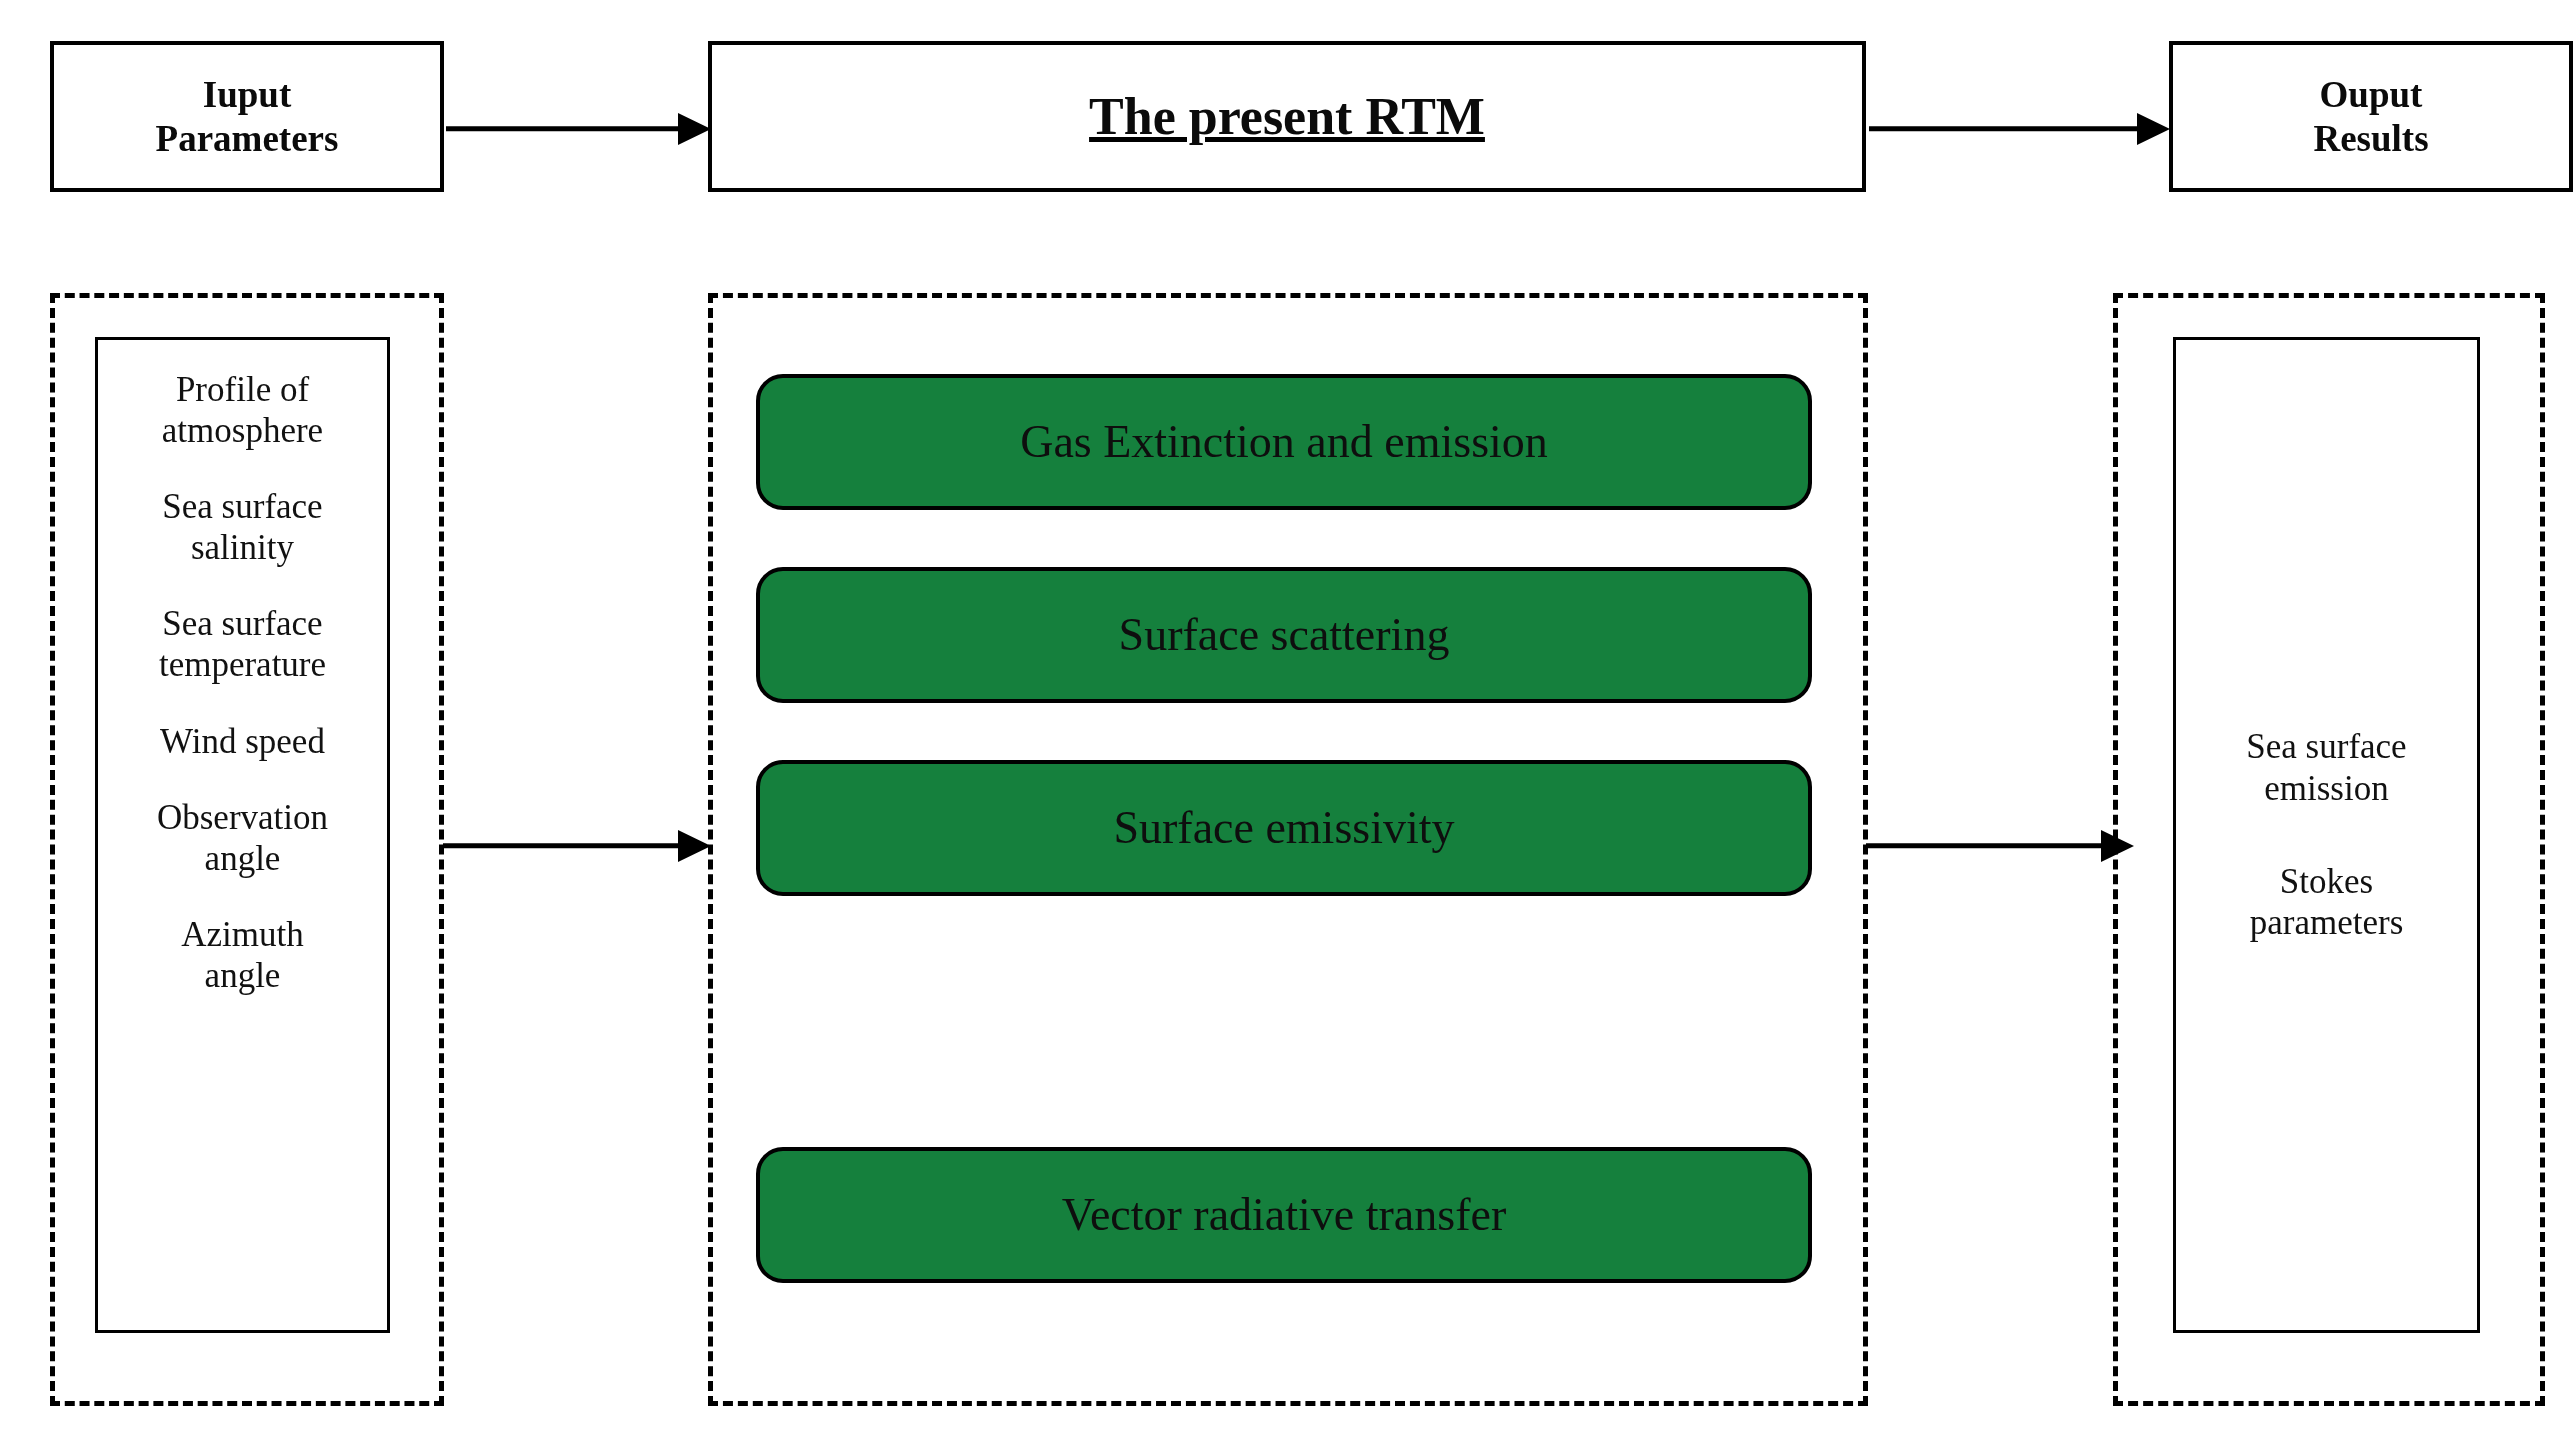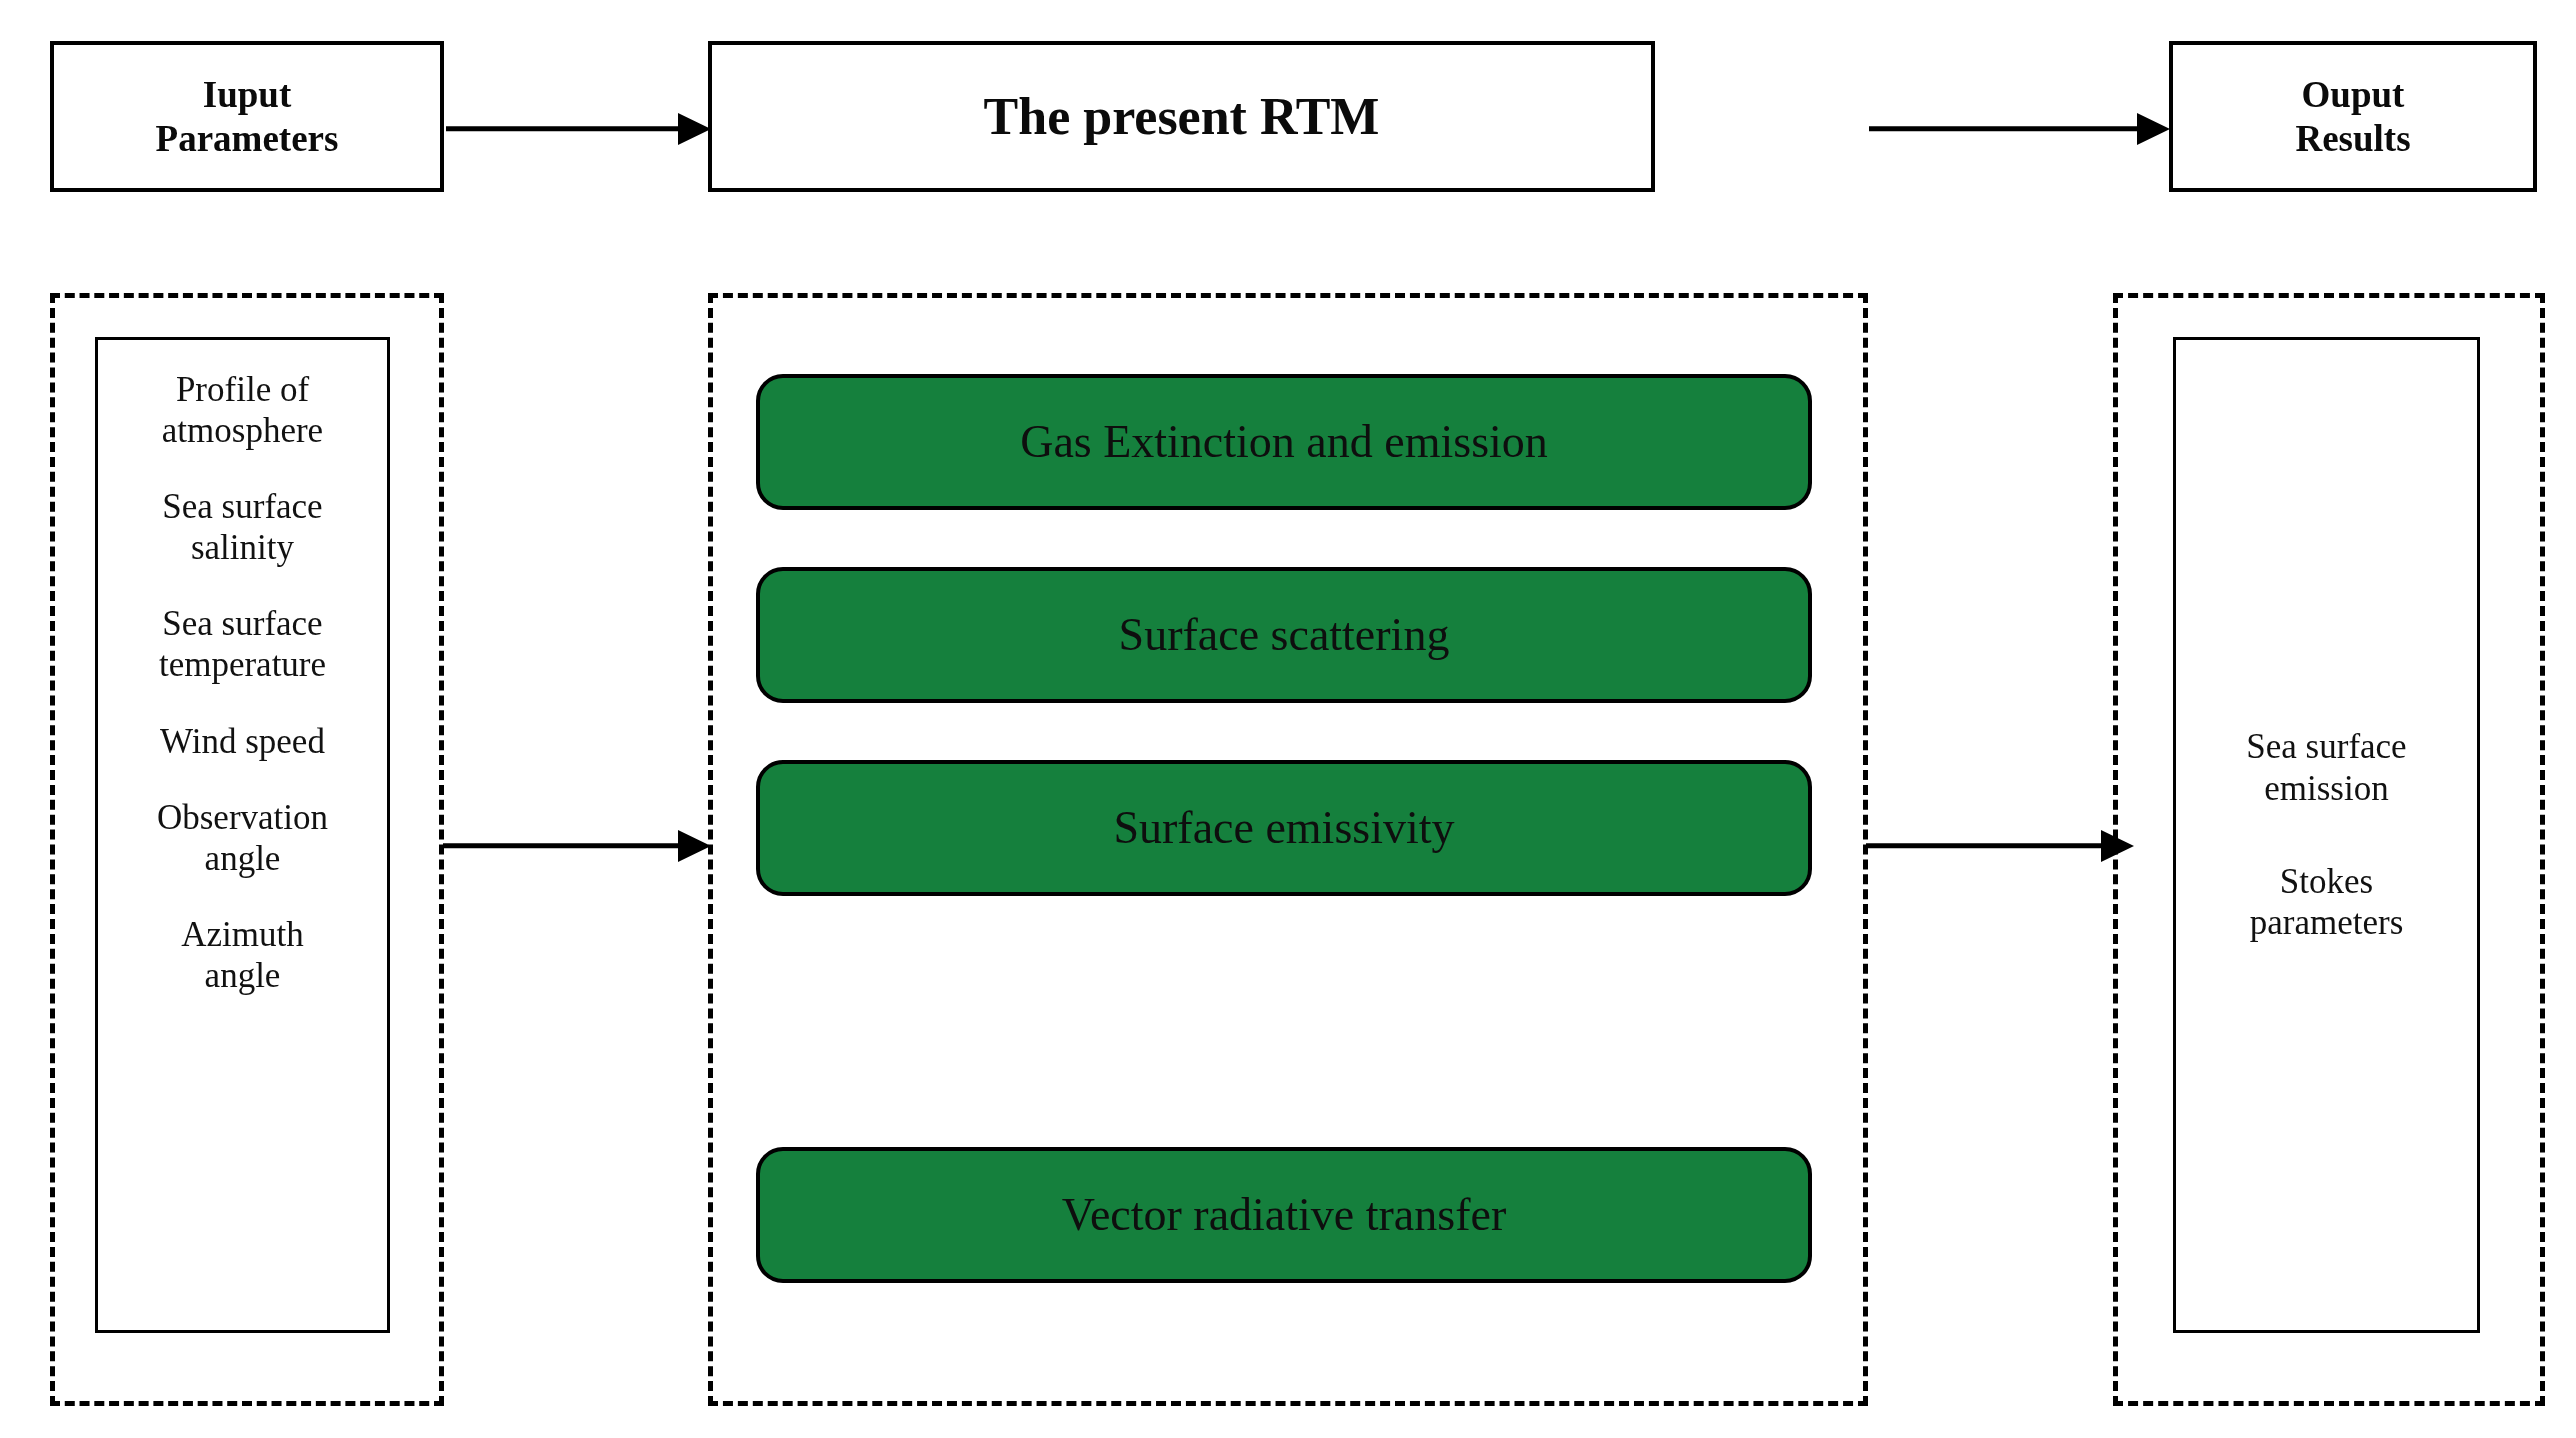--- a/index.html
+++ b/index.html
@@ -33,22 +33,22 @@
   .top-box .label {
     font-weight: bold;
     font-size: 37px;
     line-height: 1.18;
     color: #0b0b0b;
     letter-spacing: 0px;
     white-space: pre-line;
   }
 
   #box-input   { left: 50px;   top: 41px;  width: 394px;  height: 151px; }
-  #box-rtm     { left: 708px;  top: 41px;  width: 947px; height: 151px; }
-  #box-output  { left: 2169px; top: 41px;  width: 368px;  height: 151px; }
+  #box-rtm     { left: 708px;  top: 41px;  width: 1158px; height: 151px; text-decoration: underline; }
+  #box-output  { left: 2169px; top: 41px;  width: 404px;  height: 151px; }
 
   #box-rtm .label { font-size: 52px; }
 
   
   .dashed-panel {
     position: absolute;
     box-sizing: border-box;
     border: 5.5px dashed #000000;
     background: transparent;
   }

